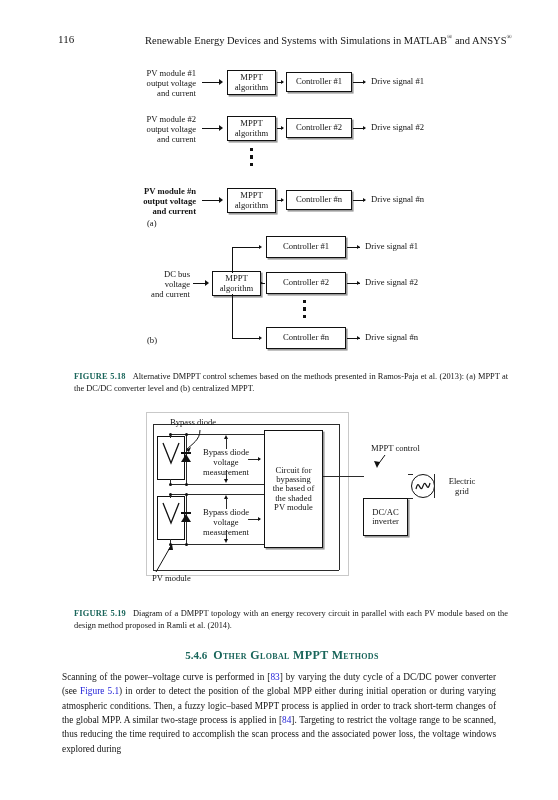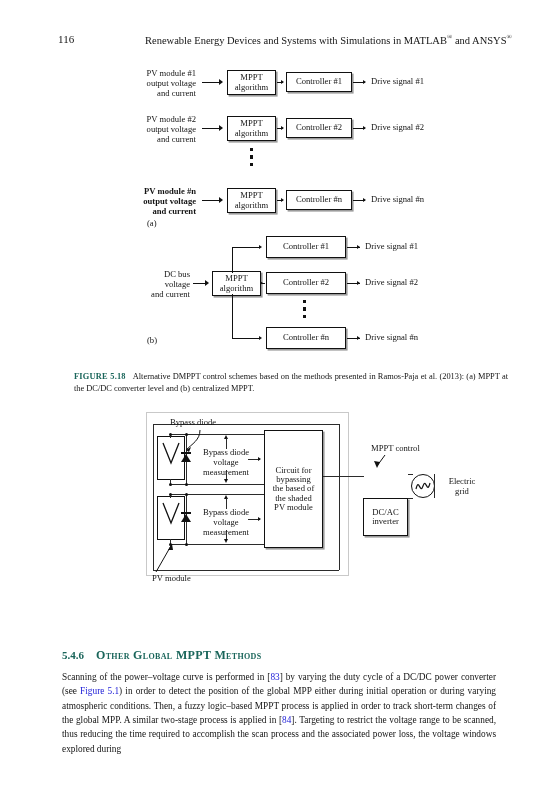--- a/index.html
+++ b/index.html
@@ -61,21 +61,21 @@
   .dots i{display:block;width:3.4px;height:3.4px;background:#111;}
 
   .subfig{position:absolute;font-size:8.6px;}
 
   
   .caption{position:absolute;left:62px;width:434px;font-size:8.4px;line-height:1.42;text-align:justify;margin-left:12px;}
   .caption .fnum{color:#19655a;font-weight:bold;letter-spacing:.2px;}
   .caption .fnum:after{content:"";display:inline-block;width:7px;}
 
   
-  .sechead{position:absolute;left:62px;top:648px;width:434px;color:#19655a;font-weight:bold;font-size:11px;}
+  .sechead{position:absolute;left:62px;top:648px;width:434px;color:#19655a;font-weight:bold;font-size:11px;text-align:center;}
   .sechead .num{display:inline-block;min-width:34px;}
   .sechead .ttl{font-variant:small-caps;letter-spacing:.35px;font-size:12px;}
 
   
   .body{position:absolute;left:62px;top:670px;width:434px;font-size:9.3px;line-height:1.545;text-align:justify;}
   .lnk{color:#2020d8;}
 
   
   .frame{position:absolute;box-sizing:border-box;border:1px solid #c9c9c9;}
 
@@ -362,20 +362,23 @@
     </div>
     <div class="hthin" style="left:408px;top:70px;width:5px;"></div>
     <div class="hthin" style="left:408px;top:94px;width:5px;"></div>
     <div class="vthin" style="left:434px;top:70px;height:24px;"></div>
     <div class="lbl c" style="left:440px;top:73px;width:44px;">
       <div>Electric</div>
       <div>grid</div>
     </div>
   </div>
 
+  <div class="caption" style="top:608px;">
+    <span class="fnum">FIGURE 5.19</span><span>Diagram of a DMPPT topology with an energy recovery circuit in parallel with each PV module based on the design method proposed in Ramli et al. (2014).</span>
+  </div>
 
   <div class="sechead">
     <span class="num">5.4.6</span><span class="ttl">Other Global MPPT Methods</span>
   </div>
 
   <div class="body">
     <span>Scanning of the power–voltage curve is performed in [</span><span class="lnk">83</span><span>] by varying the duty cycle of a DC/DC power converter (see </span><span class="lnk">Figure 5.1</span><span>) in order to detect the position of the global MPP either during initial operation or during varying atmospheric conditions. Then, a fuzzy logic–based MPPT process is applied in order to track short-term changes of the global MPP. A similar two-stage process is applied in [</span><span class="lnk">84</span><span>]. Targeting to restrict the voltage range to be scanned, thus reducing the time required to accomplish the scan process and the associated power loss, the voltage windows explored during</span>
   </div>
 
 </div>

